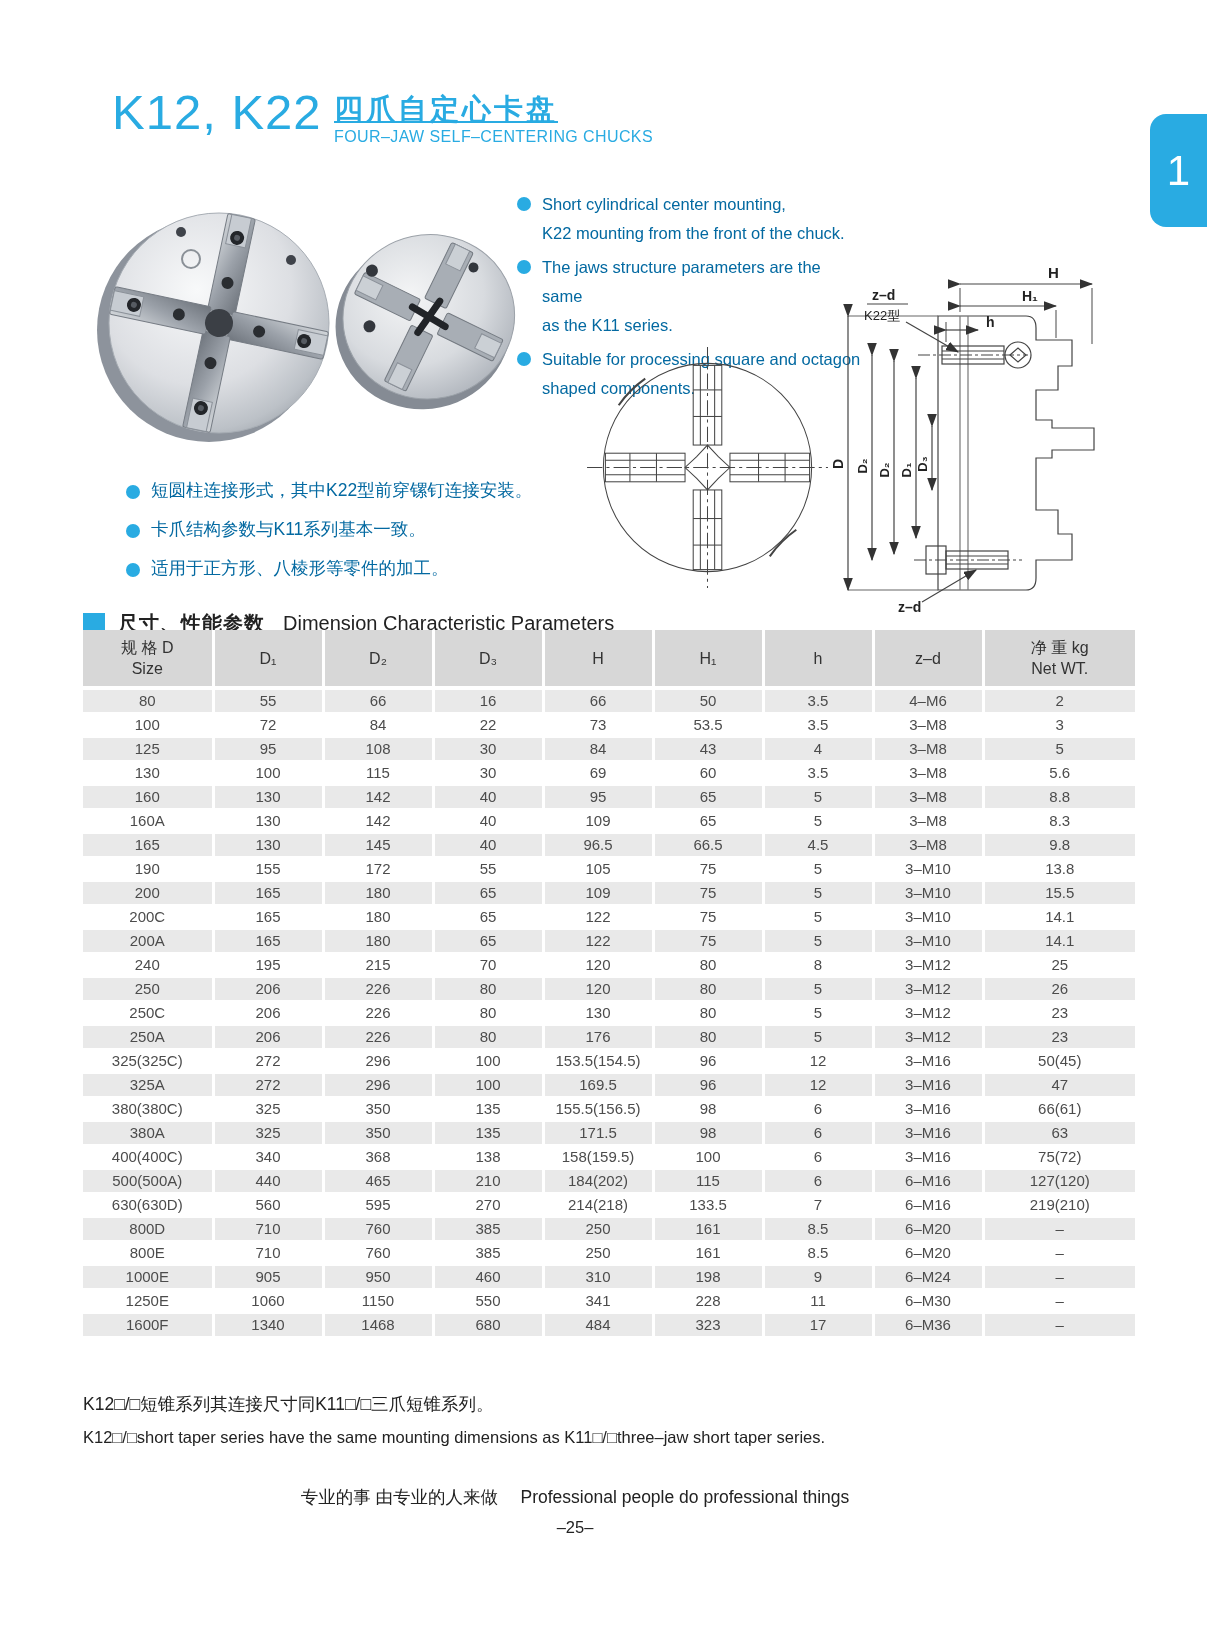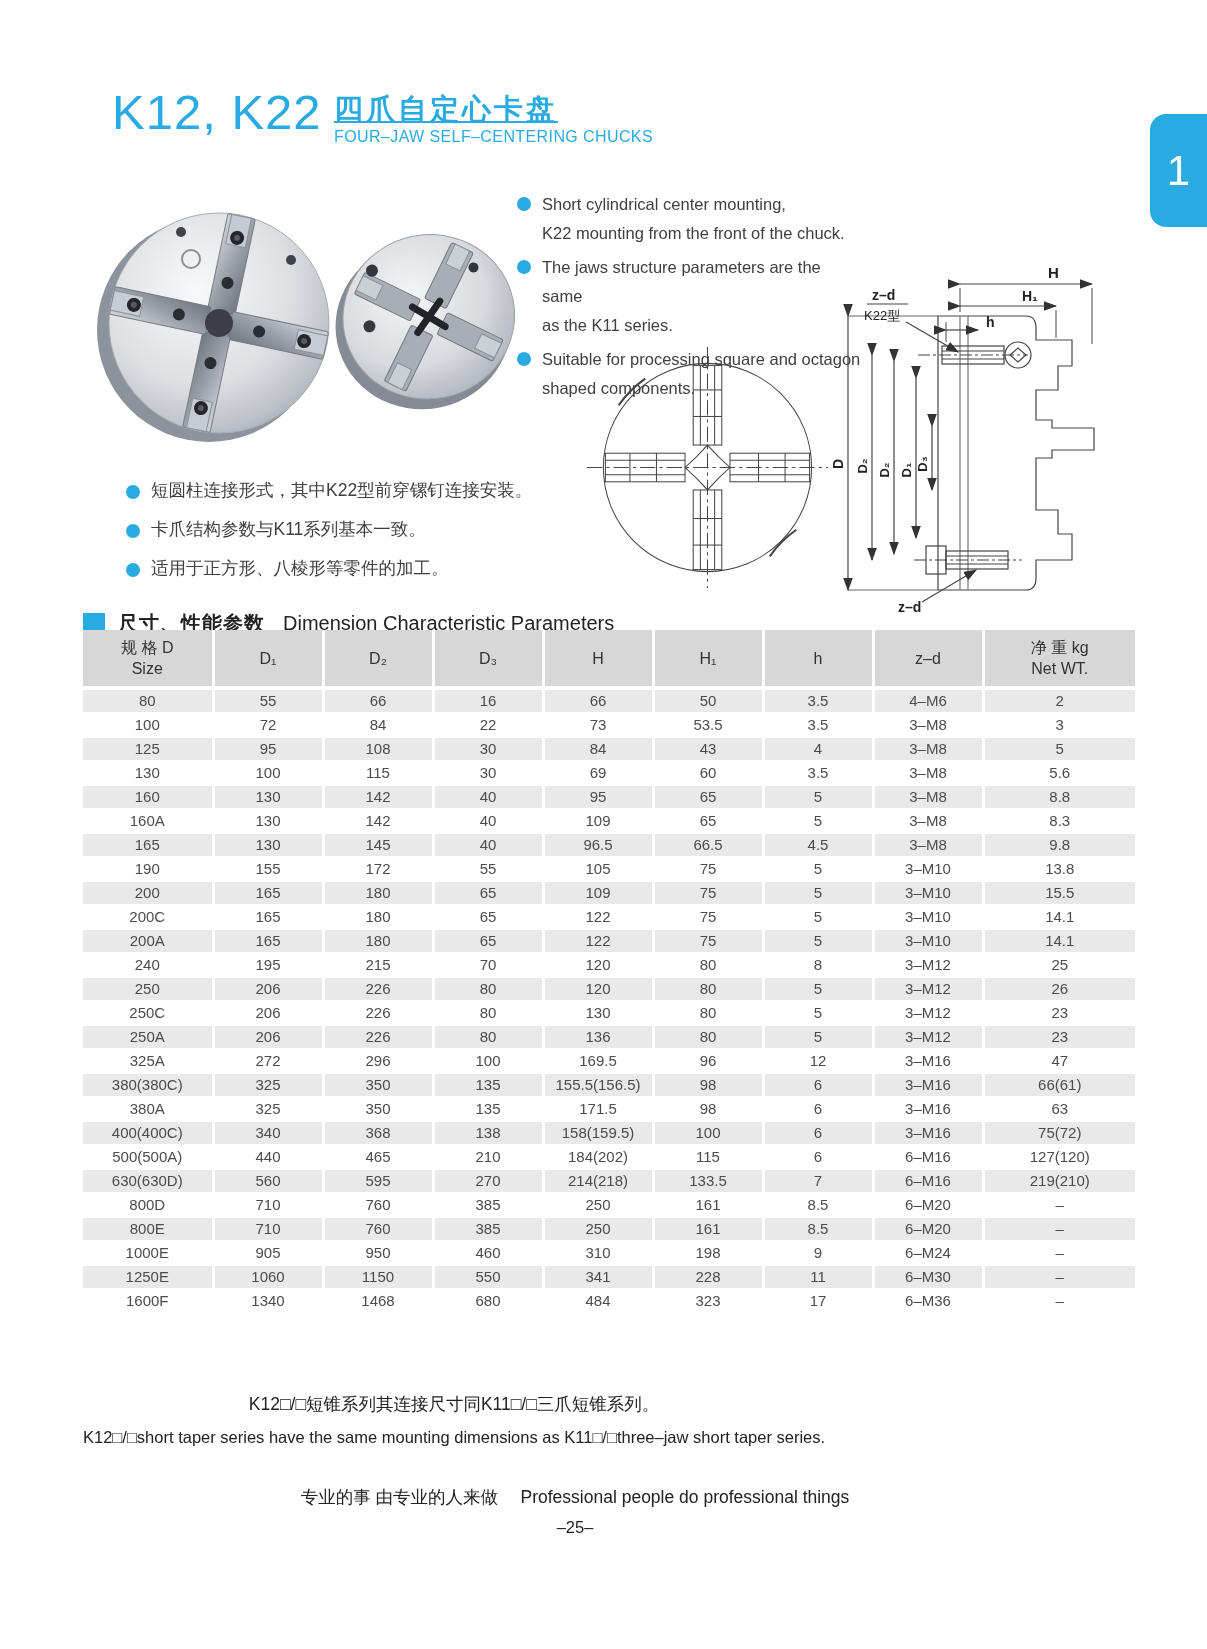--- a/index.html
+++ b/index.html
@@ -24,41 +24,41 @@
   .photo-2 { position:absolute; left:333px; top:218px; }
   .front-view   { position:absolute; left:585px; top:345px; }
   .section-view { position:absolute; left:810px; top:258px; }
   
   .features-en { position:absolute; left:517px; top:190px; width:348px; }
   .features-cn { position:absolute; left:126px; top:478px; width:430px; }
   .feature-item { display:flex; margin-bottom:5px; }
   .features-cn .feature-item { margin-bottom:15px; }
   .dot { width:14px; height:14px; border-radius:50%; background:var(--accent);
          margin:7px 11px 0 0; flex:none; }
-  .feature-text { font-size:16.5px; line-height:29px; color:#404040; }
+  .feature-text { font-size:16.5px; line-height:29px; color:#0369a1; }
   .features-cn .feature-text { font-size:17.5px; line-height:24px; }
   
   .section-heading { position:absolute; left:83px; top:610px; display:flex; align-items:center; }
   .heading-square { width:22px; height:22px; background:var(--accent); margin-right:13px; }
   .heading-cn { font-size:20px; font-weight:bold; color:#222; letter-spacing:1px; }
   .heading-en { font-size:20px; color:#222; margin-left:18px; }
   
   .spec-table { position:absolute; left:83px; top:630px; width:1052px;
                 border-collapse:collapse; table-layout:fixed; text-align:center; }
   .spec-table thead th { background:#d7d7d7; font-weight:normal; font-size:16px; color:#333;
                 height:56px; border-right:3px solid #fff; border-bottom:4px solid #fff;
                 padding:0; vertical-align:middle; }
   .spec-table thead th div { line-height:21px; }
   .spec-table th:last-child, .spec-table td:last-child { border-right:none; }
   .spec-table tbody td { font-size:15px; color:#4c4c4c; height:22px; line-height:22px;
                 padding:0; border-right:3px solid #fff; border-bottom:2.3px solid #fff; }
   .spec-table tbody tr:nth-child(odd) { background:#e9e9e9; }
   
   .notes { position:absolute; left:83px; top:1392px; color:#222; }
-  .note-cn { font-size:17.5px; margin-bottom:12px;text-align:center; }
+  .note-cn { font-size:17.5px; margin-bottom:12px; }
   .note-en { font-size:16.5px; }
   .footer { position:absolute; left:0; top:1485px; width:1150px; text-align:center; color:#222; }
   .slogan span { margin:0 9px; font-size:17.5px; }
   .page-num { margin-top:9px; font-size:16.5px; }
   svg text { font-family:"Liberation Sans","DejaVu Sans",sans-serif; }
 </style>
 </head>
 <body>
 
 <div class="page">
@@ -485,25 +485,36 @@
           <td>80</td>
           <td>5</td>
           <td>3–M12</td>
           <td>23</td>
         </tr>
         <tr>
           <td>250A</td>
           <td>206</td>
           <td>226</td>
           <td>80</td>
-          <td>136</td>
+          <td>176</td>
           <td>80</td>
           <td>5</td>
           <td>3–M12</td>
           <td>23</td>
+        </tr>
+        <tr>
+          <td>325(325C)</td>
+          <td>272</td>
+          <td>296</td>
+          <td>100</td>
+          <td>153.5(154.5)</td>
+          <td>96</td>
+          <td>12</td>
+          <td>3–M16</td>
+          <td>50(45)</td>
         </tr>
         <tr>
           <td>325A</td>
           <td>272</td>
           <td>296</td>
           <td>100</td>
           <td>169.5</td>
           <td>96</td>
           <td>12</td>
           <td>3–M16</td>

